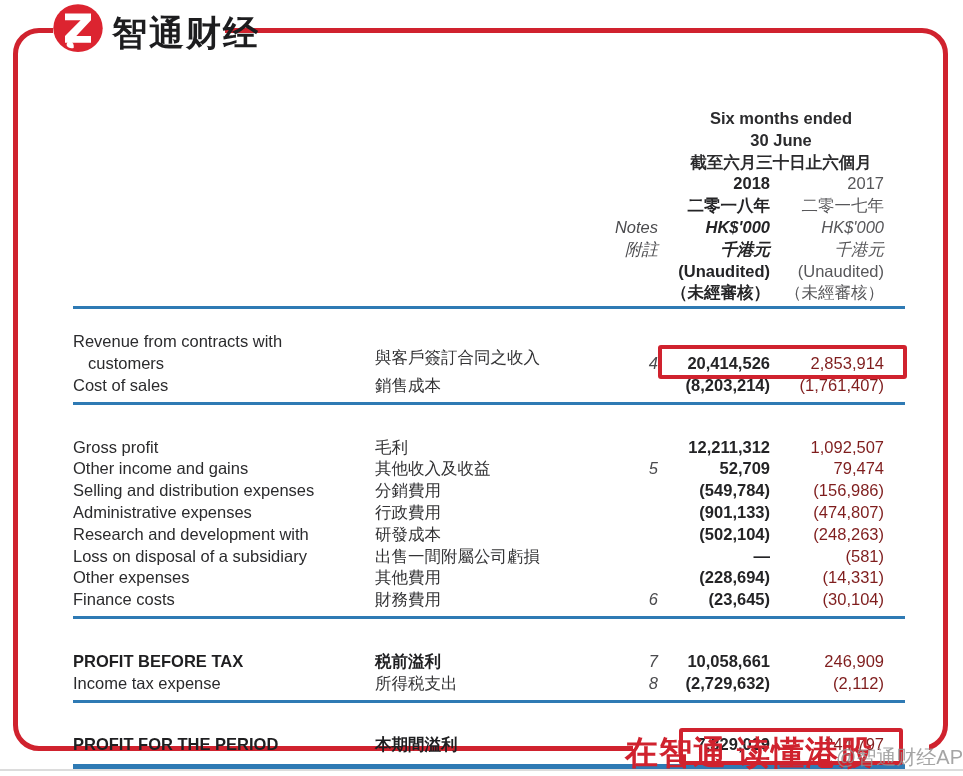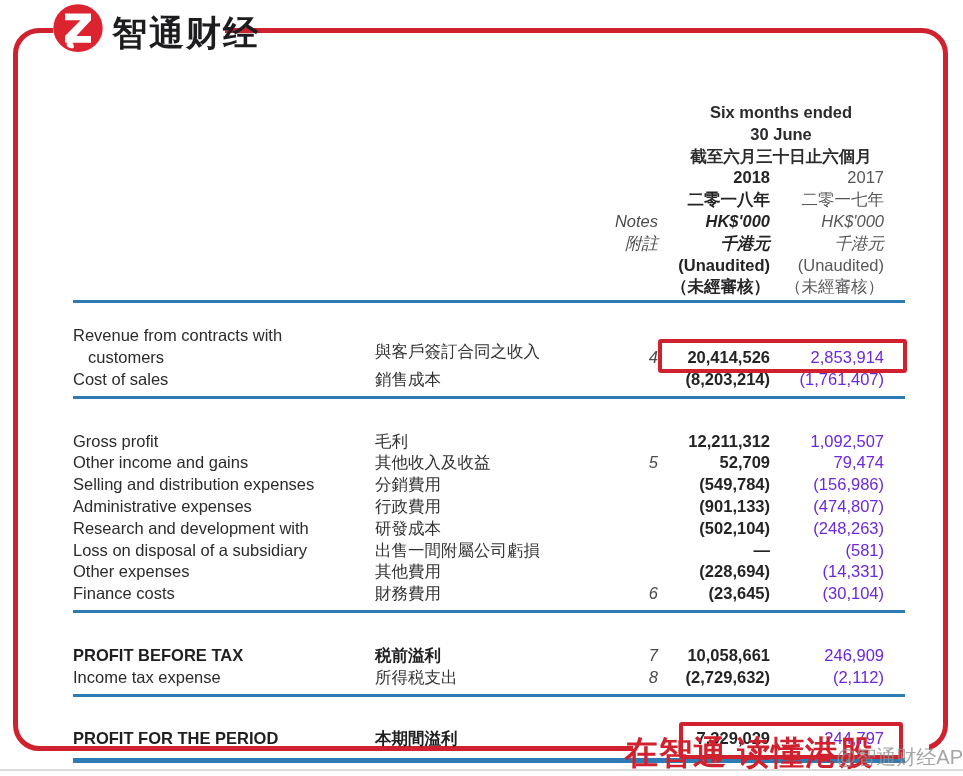--- a/index.html
+++ b/index.html
@@ -15,31 +15,31 @@
   .frame-mask{position:absolute;background:#ffffff;}
   .mask-top{left:53px;top:22px;width:172px;height:16px;}
   .mask-bottom{left:633px;top:740px;width:296px;height:15px;}
   
   .logo{position:absolute;left:52px;top:3px;width:52px;height:52px;}
   .brand{
     position:absolute;left:112px;top:10px;font-size:35px;font-weight:bold;
     color:#1d1d1f;letter-spacing:2px;white-space:nowrap;
   }
   
-  .table{position:absolute;left:73px;top:102px;width:832px;font-size:16.5px;}
+  .table{position:absolute;left:73px;top:108px;width:832px;font-size:16.5px;}
   .row{
     display:grid;grid-template-columns:302px 185px 98px 112px 114px;
     padding-right:21px;line-height:21.8px;min-height:21.8px;box-sizing:border-box;
     position:relative;
   }
   .c-en{text-align:left;}
   .c-zh{text-align:left;color:#333335;}
   .c-note{text-align:right;font-style:italic;color:#4b4b4e;}
   .c-v1{text-align:right;font-weight:bold;color:#242426;}
-  .c-v2{text-align:right;color:#6d28d9;}
+  .c-v2{text-align:right;color:#7f1d1d;}
   .hdr-center{grid-column:4/6;text-align:center;position:relative;left:10px;font-weight:bold;}
   .hdr-b{font-weight:bold;color:#242426;}
   .hdr-g{font-weight:normal;color:#57575a;}
   .it{font-style:italic;}
   .row-bold .c-en,.row-bold .c-zh{font-weight:bold;color:#1f1f21;}
   .two-line .c-zh{align-self:start;margin-top:16px;}
   .two-line .c-note,.two-line .c-v1,.two-line .c-v2{align-self:end;}
   .line2{padding-left:15px;}
   .rule{height:3px;background:#2e7ab4;margin-top:5px;}
   .rule-head{margin-top:2px;}

